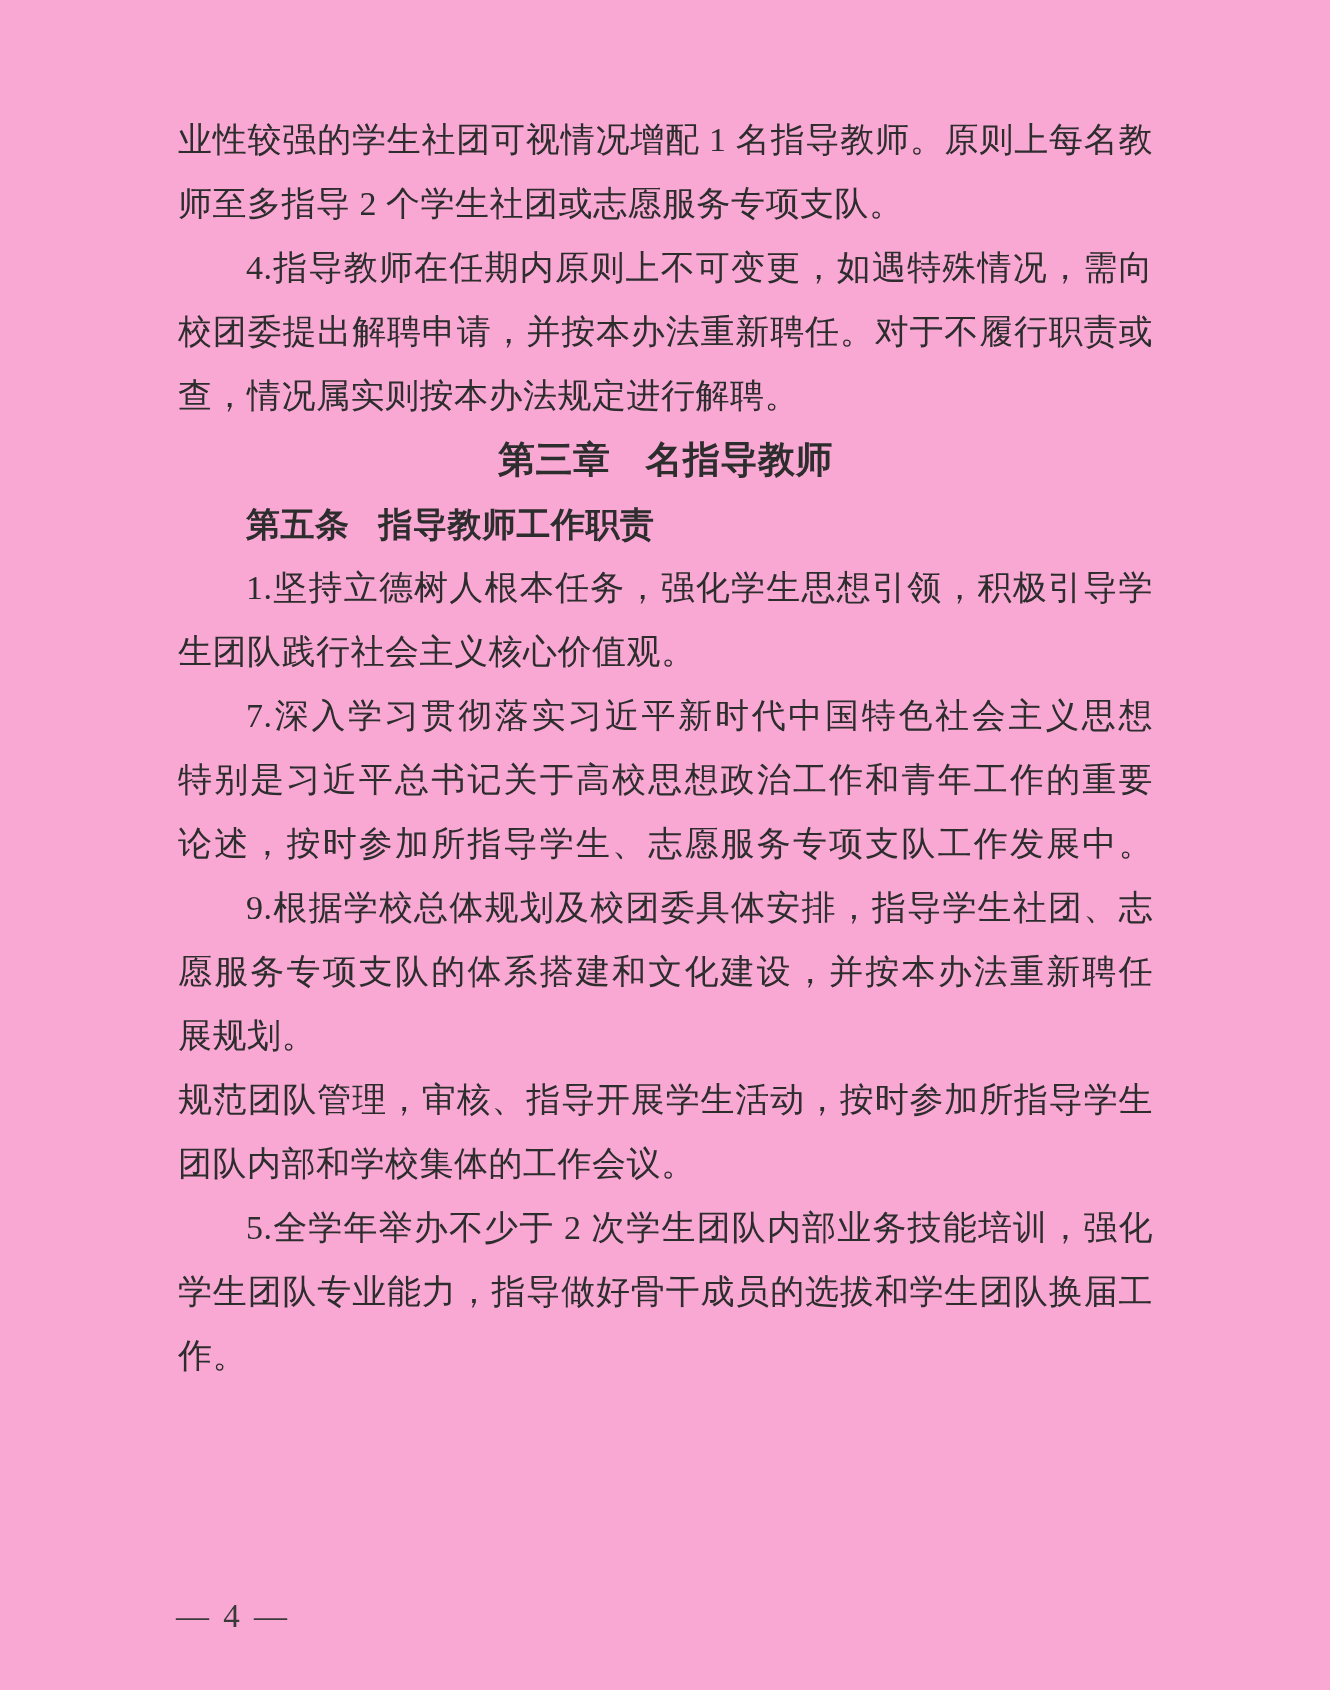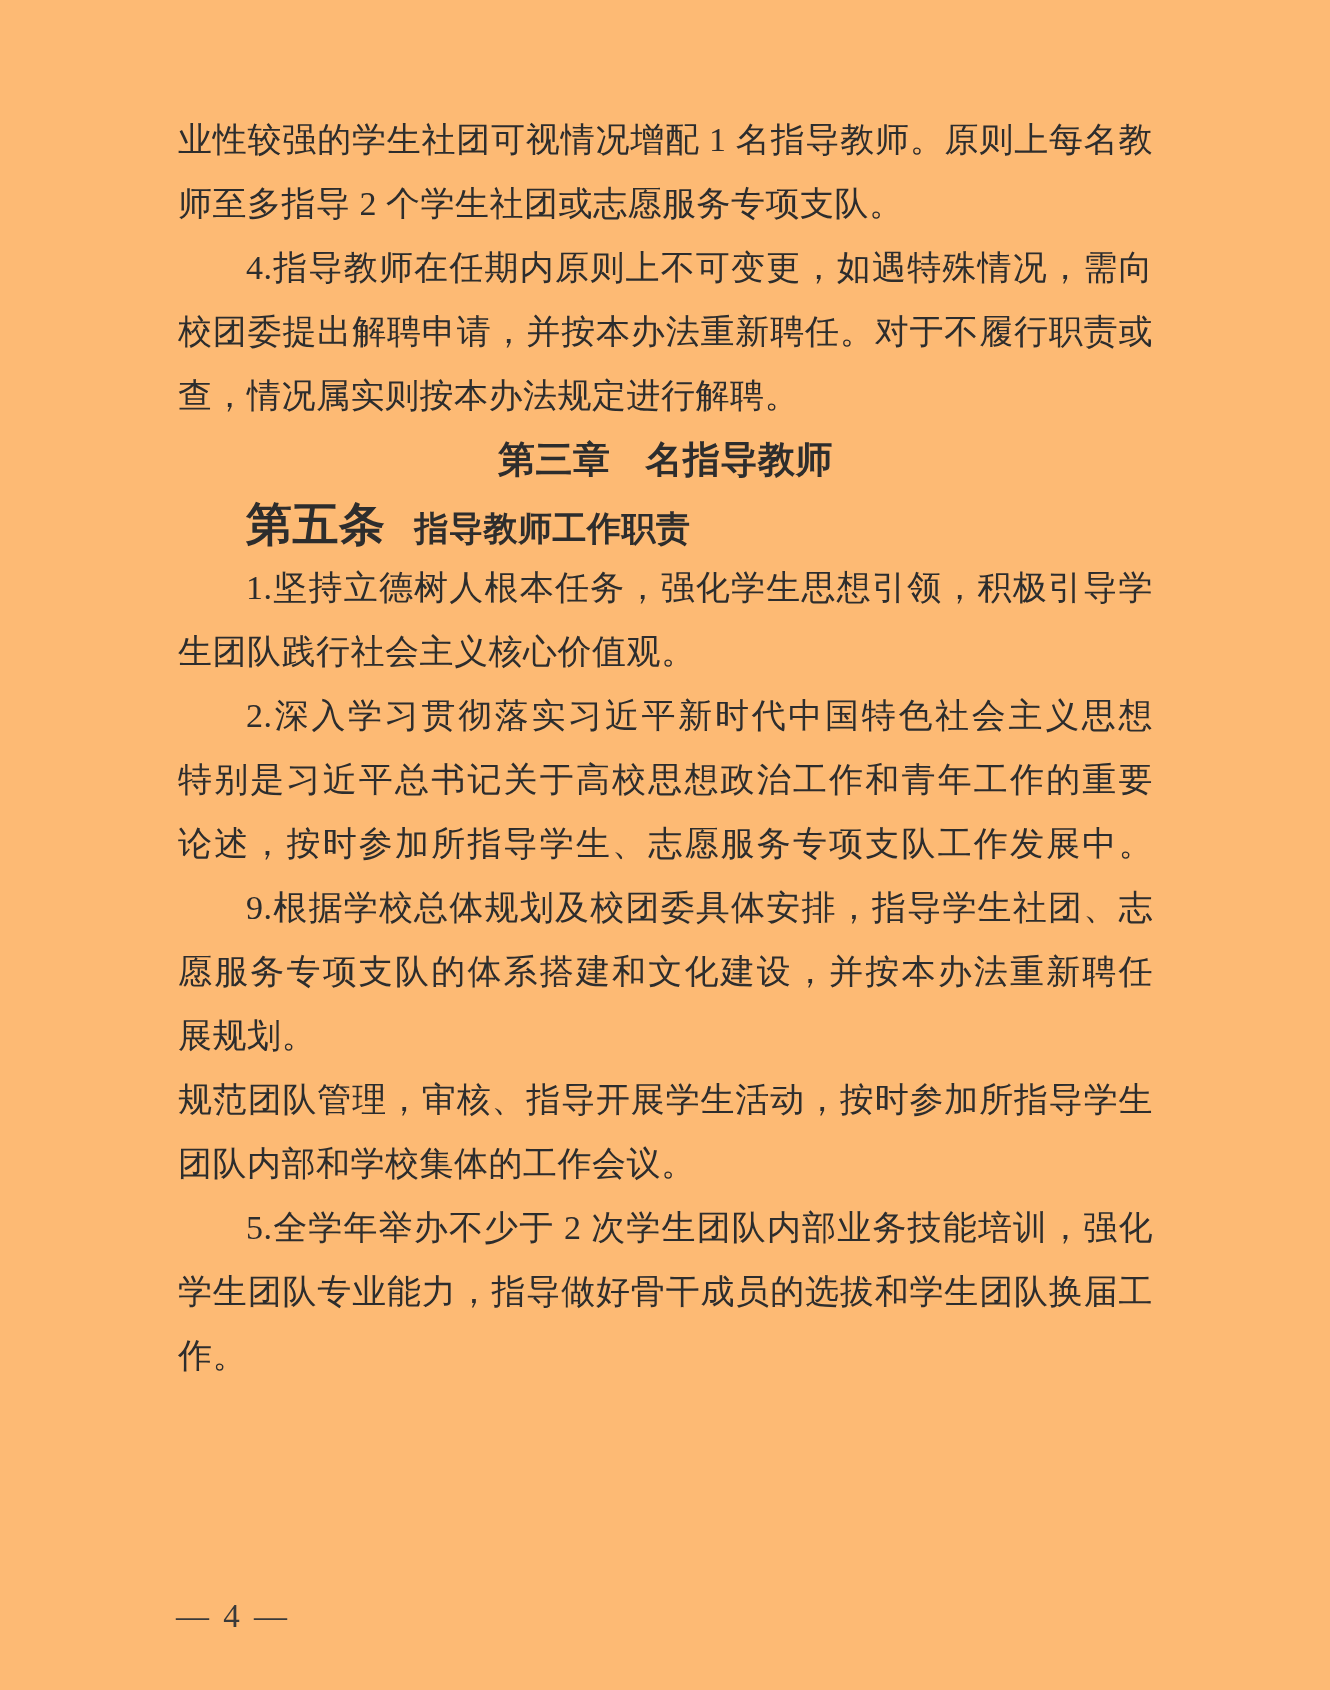--- a/index.html
+++ b/index.html
@@ -5,21 +5,21 @@
   html, body {
     margin: 0;
     padding: 0;
     background: #e8e8e8;
   }
   .page {
     position: relative;
     width: 1330px;
     height: 1690px;
     margin: 0 auto;
-    background: #fdba74;
+    background: #f9a8d4;
     overflow: hidden;
     font-family: "Liberation Serif", "DejaVu Serif", serif;
     color: #2d2d2d;
   }
   .content {
     position: absolute;
     left: 178px;
     top: 108px;
     width: 975px;
   }
@@ -45,21 +45,21 @@
     font-weight: 700;
     font-size: 37px;
     white-space: normal;
   }
   .h-label {
     margin-right: 0.95em;
   }
   .article-label {
     font-family: "Liberation Sans", "DejaVu Sans", sans-serif;
     font-weight: 700;
-    font-size: 46px;
+    font-size: 34px;
   }
   .article-title {
     margin-left: 0.85em;
     font-weight: bold;
   }
   .page-footer {
     position: absolute;
     left: 176px;
     top: 1592px;
     height: 48px;
@@ -84,21 +84,21 @@
     <div class="doc-line heading">
       <span class="h-label">第三章</span><span class="h-title">名指导教师</span>
     </div>
 
     <div class="doc-line indent">
       <span class="article-label">第五条</span><span class="article-title">指导教师工作职责</span>
     </div>
 
     <div class="doc-line fill indent">1.坚持立德树人根本任务，强化学生思想引领，积极引导学</div>
     <div class="doc-line">生团队践行社会主义核心价值观。</div>
-    <div class="doc-line fill indent">2.深入学习贯彻落实习近平新时代中国特色社会主义思想</div>
+    <div class="doc-line fill indent">7.深入学习贯彻落实习近平新时代中国特色社会主义思想</div>
     <div class="doc-line fill">特别是习近平总书记关于高校思想政治工作和青年工作的重要</div>
     <div class="doc-line fill">论述，按时参加所指导学生、志愿服务专项支队工作发展中。</div>
     <div class="doc-line fill indent">9.根据学校总体规划及校团委具体安排，指导学生社团、志</div>
     <div class="doc-line fill">愿服务专项支队的体系搭建和文化建设，并按本办法重新聘任</div>
     <div class="doc-line">展规划。</div>
     <div class="doc-line fill">规范团队管理，审核、指导开展学生活动，按时参加所指导学生</div>
     <div class="doc-line">团队内部和学校集体的工作会议。</div>
     <div class="doc-line fill indent">5.全学年举办不少于 2 次学生团队内部业务技能培训，强化</div>
     <div class="doc-line fill">学生团队专业能力，指导做好骨干成员的选拔和学生团队换届工</div>
     <div class="doc-line">作。</div>

